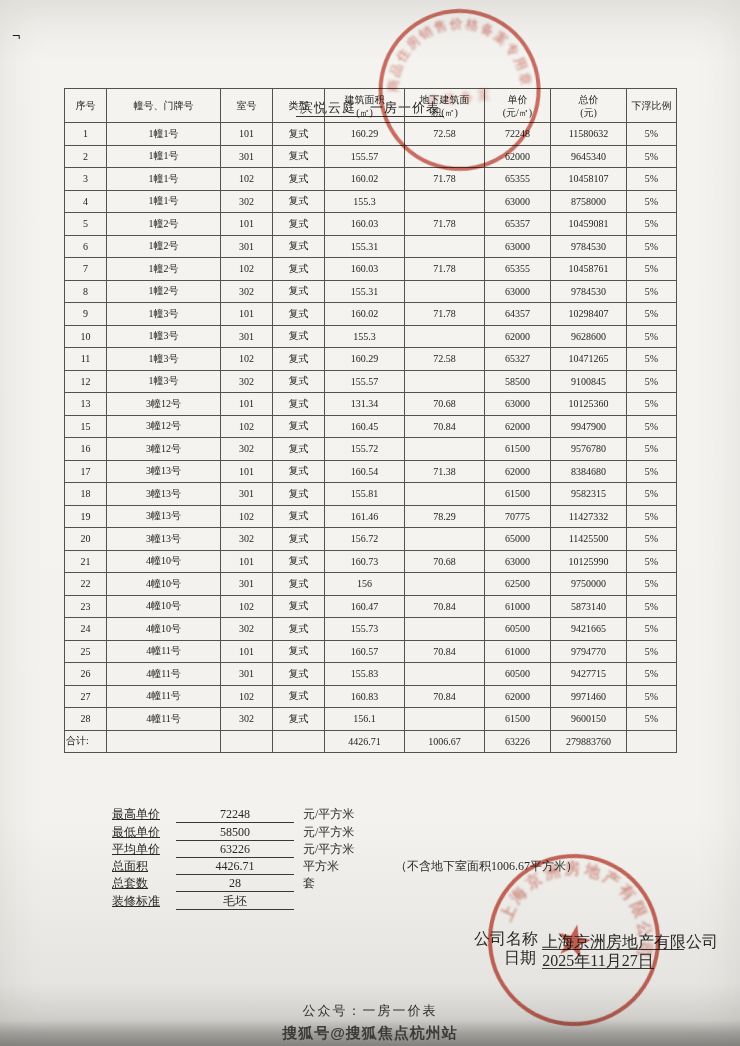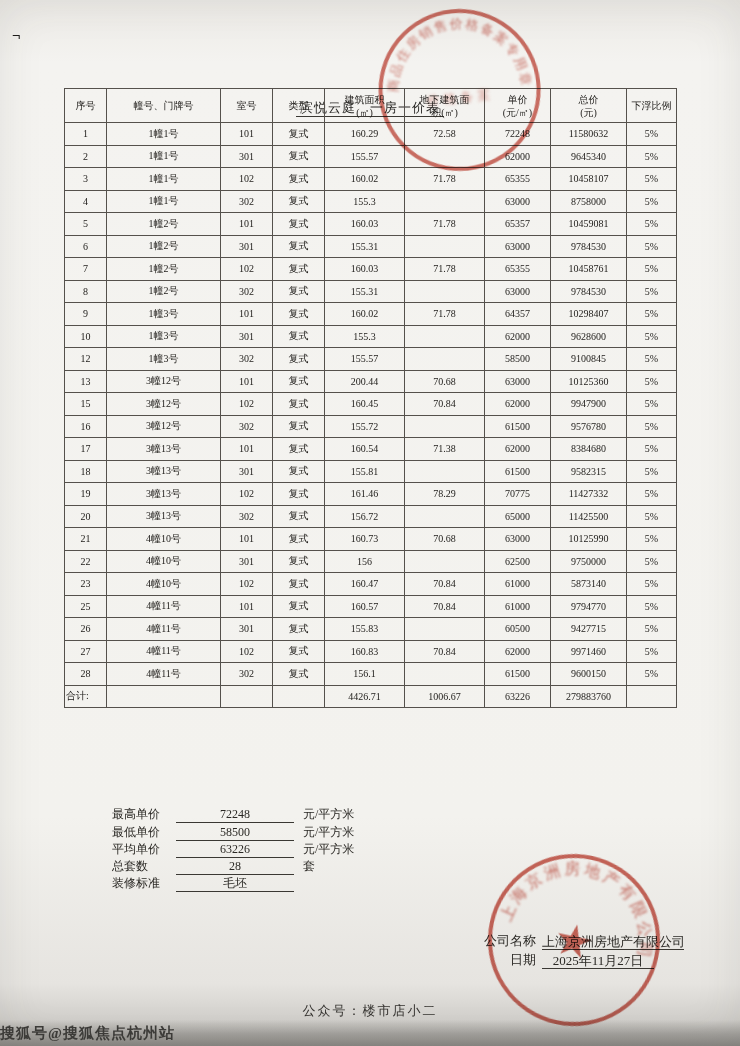--- a/index.html
+++ b/index.html
@@ -15,34 +15,34 @@
   .price-table{
     position:absolute;left:64px;top:88px;width:612px;
     border-collapse:collapse;table-layout:fixed;font-size:10px;color:#24221f;border-radius:17px;
   }
   .price-table th,.price-table td{border:1px solid #55514c;text-align:center;vertical-align:middle;padding:0;overflow:hidden;}
   .price-table thead th{height:33px;font-weight:normal;white-space:pre-line;line-height:1.3;}
   .price-table td{height:21.5px;}
   .price-table .total-label{text-align:left;padding-left:1px;}
   .summary{position:absolute;left:112px;top:806px;font-size:12px;color:#2a2824;}
   .s-row{display:flex;align-items:flex-end;height:17.3px;white-space:nowrap;}
-  .s-label{display:inline-block;width:64px;}
+  .s-label{display:inline-block;width:64px;text-decoration:underline;}
   .s-value{display:inline-block;width:118px;text-align:center;border-bottom:1px solid #3a3833;margin-right:9px;line-height:15px;}
   .s-unit{display:inline-block;}
   .s-note{display:inline-block;margin-left:56px;}
-  .company{position:absolute;left:474px;top:931px;font-size:13px;color:#2a2824;}
+  .company{position:absolute;left:474px;top:931px;font-size:16px;color:#2a2824;}
   .c-row{display:flex;align-items:flex-end;height:19px;white-space:nowrap;}
   .c-label{display:inline-block;width:62px;text-align:right;padding-right:6px;}
   .c-name{display:inline-block;width:142px;text-align:center;border-bottom:1px solid #3a3833;line-height:15px;}
   .c-date{display:inline-block;width:112px;text-align:center;border-bottom:1px solid #3a3833;line-height:15px;}
   .wechat-line{position:absolute;left:0;right:0;top:1002px;text-align:center;font-size:13px;letter-spacing:2px;color:#32302d;}
   .bottom-band{position:absolute;left:0;right:0;bottom:0;height:26px;
     background:linear-gradient(180deg,rgba(130,128,124,0) 0%,rgba(112,110,106,.45) 55%,rgba(96,94,90,.6) 100%);}
-  .watermark{position:absolute;left:0;right:0;bottom:3px;text-align:left;font-size:15px;font-weight:bold;
-    letter-spacing:1px;color:#3c3b38;font-family:Liberation Serif, serif;}
+  .watermark{position:absolute;left:0;right:0;bottom:3px;text-align:center;font-size:15px;font-weight:bold;
+    letter-spacing:1px;color:#3c3b38;font-family:Liberation Sans, sans-serif;}
   .stamp{position:absolute;mix-blend-mode:multiply;pointer-events:none;}
   .stamp-top{left:368px;top:2px;transform:rotate(-6deg);opacity:.8;}
   .stamp-bottom{left:472px;top:838px;transform:rotate(12deg);opacity:.85;}
   .seal-circle{fill:none;stroke:#bf3a2b;stroke-width:4;filter:blur(.5px);stroke-opacity:.9;}
   .seal-ring-text{fill:#bf3a2b;filter:blur(1px);opacity:.85;font-family:"Liberation Serif",serif;}
   .seal-inner-text{fill:#bf3a2b;filter:blur(1.8px);opacity:.55;font-family:"Liberation Serif",serif;}
   .seal-star{fill:#bf3a2b;filter:blur(.6px);opacity:.9;font-family:"DejaVu Sans",sans-serif;}
 </style>
 </head>
 <body>
@@ -189,36 +189,47 @@
           <td>1幢3号</td>
           <td>301</td>
           <td>复式</td>
           <td>155.3</td>
           <td></td>
           <td>62000</td>
           <td>9628600</td>
           <td>5%</td>
         </tr>
         <tr>
+          <td>11</td>
+          <td>1幢3号</td>
+          <td>102</td>
+          <td>复式</td>
+          <td>160.29</td>
+          <td>72.58</td>
+          <td>65327</td>
+          <td>10471265</td>
+          <td>5%</td>
+        </tr>
+        <tr>
           <td>12</td>
           <td>1幢3号</td>
           <td>302</td>
           <td>复式</td>
           <td>155.57</td>
           <td></td>
           <td>58500</td>
           <td>9100845</td>
           <td>5%</td>
         </tr>
         <tr>
           <td>13</td>
           <td>3幢12号</td>
           <td>101</td>
           <td>复式</td>
-          <td>200.44</td>
+          <td>131.34</td>
           <td>70.68</td>
           <td>63000</td>
           <td>10125360</td>
           <td>5%</td>
         </tr>
         <tr>
           <td>15</td>
           <td>3幢12号</td>
           <td>102</td>
           <td>复式</td>
@@ -310,20 +321,31 @@
           <td>4幢10号</td>
           <td>102</td>
           <td>复式</td>
           <td>160.47</td>
           <td>70.84</td>
           <td>61000</td>
           <td>5873140</td>
           <td>5%</td>
         </tr>
         <tr>
+          <td>24</td>
+          <td>4幢10号</td>
+          <td>302</td>
+          <td>复式</td>
+          <td>155.73</td>
+          <td></td>
+          <td>60500</td>
+          <td>9421665</td>
+          <td>5%</td>
+        </tr>
+        <tr>
           <td>25</td>
           <td>4幢11号</td>
           <td>101</td>
           <td>复式</td>
           <td>160.57</td>
           <td>70.84</td>
           <td>61000</td>
           <td>9794770</td>
           <td>5%</td>
         </tr>
@@ -386,20 +408,26 @@
       <span class="s-label">最低单价</span>
       <span class="s-value">58500</span>
       <span class="s-unit">元/平方米</span>
     </div>
     <div class="s-row">
       <span class="s-label">平均单价</span>
       <span class="s-value">63226</span>
       <span class="s-unit">元/平方米</span>
     </div>
     <div class="s-row">
+      <span class="s-label">总面积</span>
+      <span class="s-value">4426.71</span>
+      <span class="s-unit">平方米</span>
+      <span class="s-note">（不含地下室面积1006.67平方米）</span>
+    </div>
+    <div class="s-row">
       <span class="s-label">总套数</span>
       <span class="s-value">28</span>
       <span class="s-unit">套</span>
     </div>
     <div class="s-row">
       <span class="s-label">装修标准</span>
       <span class="s-value">毛坯</span>
       <span class="s-unit"></span>
     </div>
   </div>
@@ -408,21 +436,21 @@
     <div class="c-row">
       <span class="c-label">公司名称</span>
       <span class="c-name">上海京洲房地产有限公司</span>
     </div>
     <div class="c-row">
       <span class="c-label">日期</span>
       <span class="c-date">2025年11月27日</span>
     </div>
   </div>
 
-  <div class="wechat-line">公众号：楼市店小二</div>
+  <div class="wechat-line">公众号：一房一价表</div>
 
   <div class="bottom-band"></div>
   <div class="watermark">搜狐号@搜狐焦点杭州站</div>
 
   <svg class="stamp stamp-top" width="184" height="184" viewBox="0 0 184 184">
     <defs>
       <path id="ringTop" d="M 30 88 a 62 62 0 1 1 124 0 a 62 62 0 1 1 -124 0" fill="none"></path>
     </defs>
     <circle class="seal-circle" cx="92" cy="88" r="79"></circle>
     <text class="seal-ring-text" font-size="13" letter-spacing="2">

